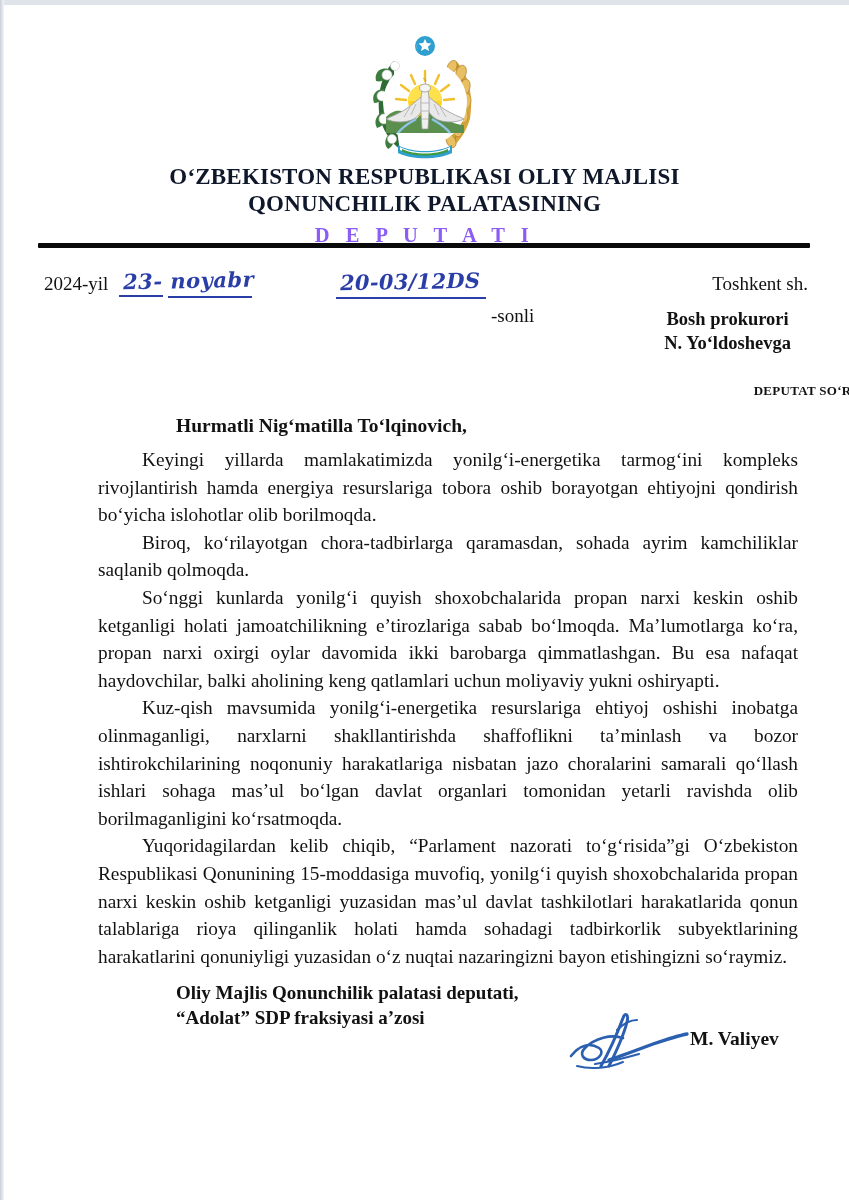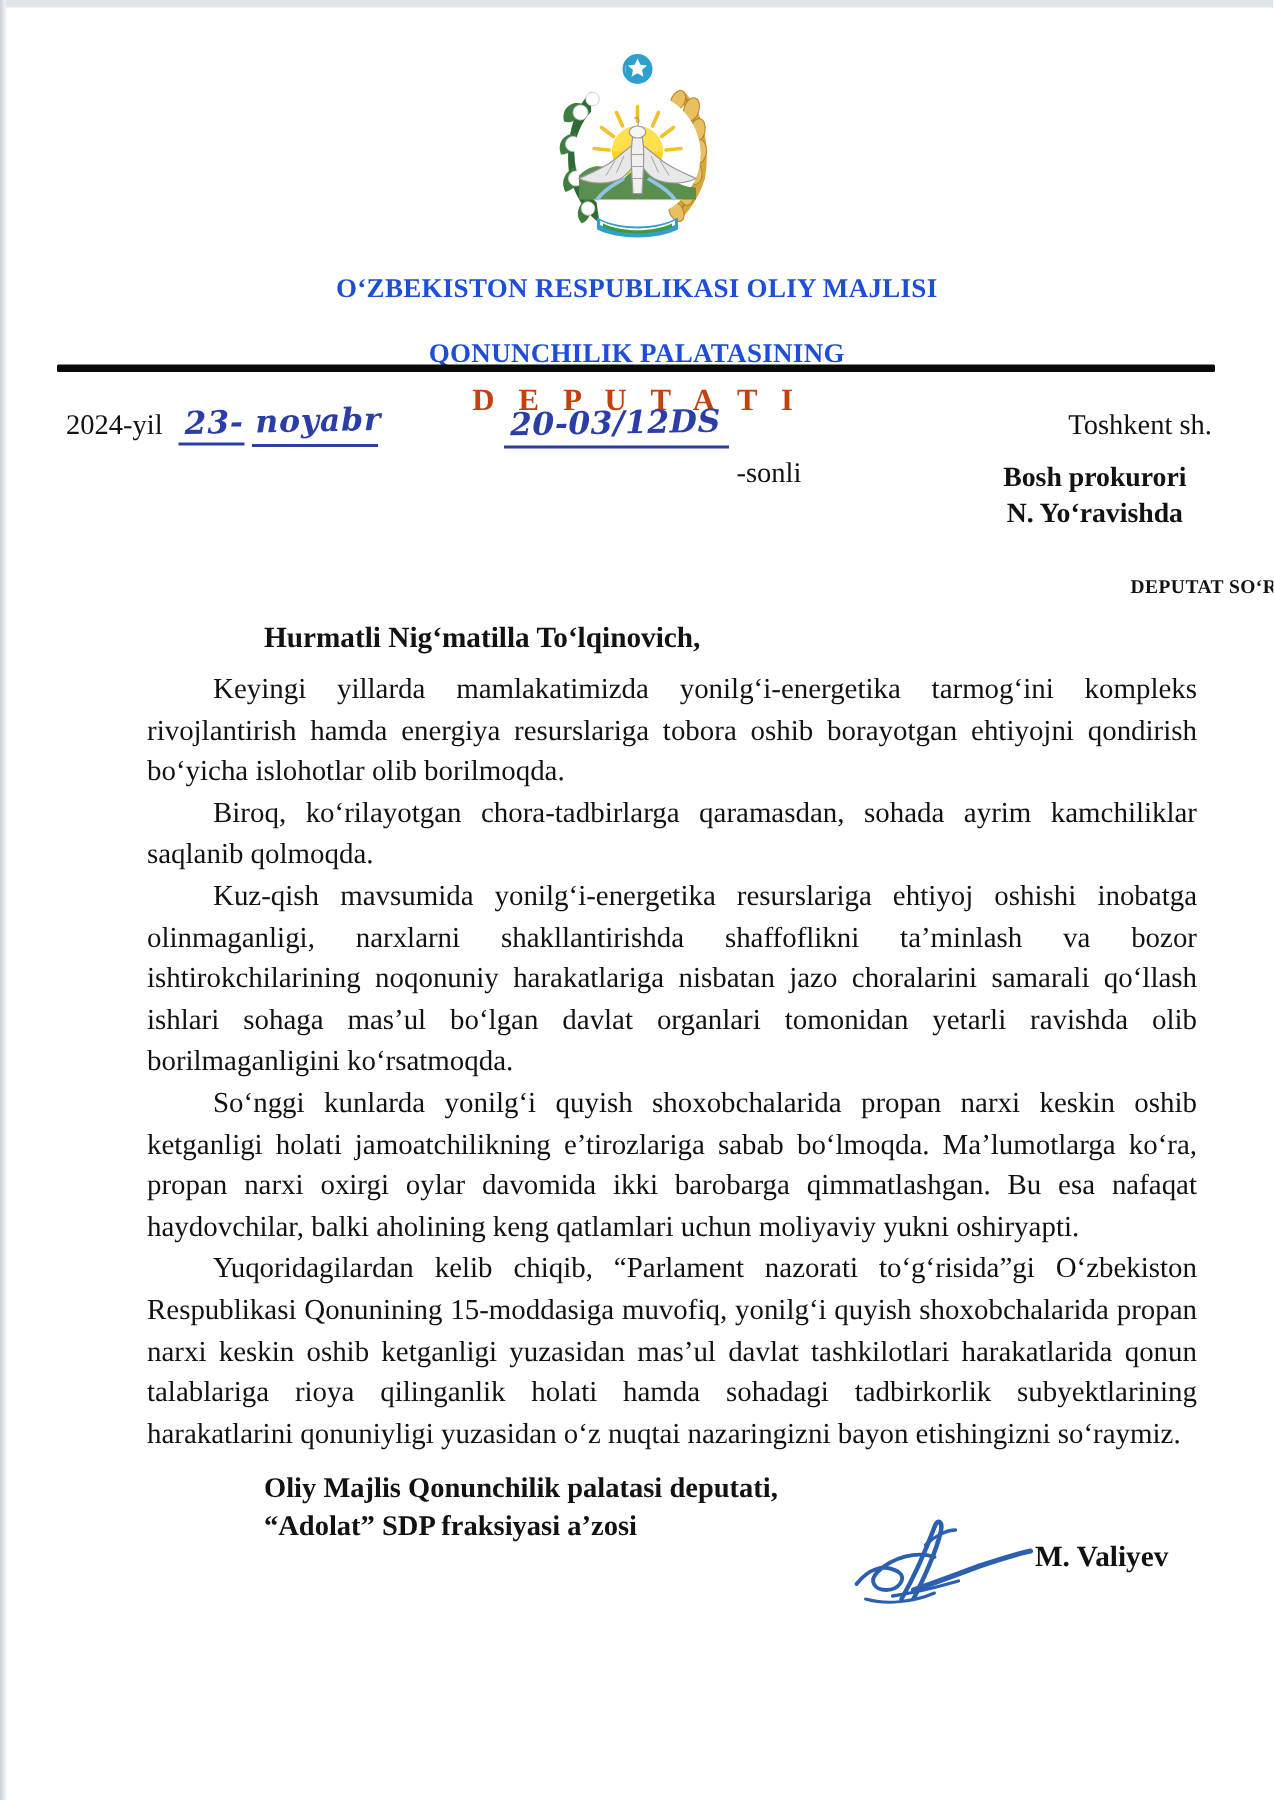--- a/index.html
+++ b/index.html
@@ -47,33 +47,32 @@
   
   .letterhead {
     position: absolute;
     top: 163px;
     left: 0;
     width: 849px;
     text-align: center;
   }
   .lh-line {
     font-weight: bold;
-    font-size: 18px;
+    font-size: 23px;
     letter-spacing: 0.2px;
     line-height: 27px;
-    color: #1d4ed8;
-    margin-top: 16px;
+    color: #0f172a;
   }
   .lh-deputati {
     font-weight: bold;
     font-size: 20.5px;
     line-height: 30px;
     letter-spacing: 5.5px;
     margin-top: 3px;
-    color: #c2410c;
+    color: #8b5cf6;
   }
   .rule {
     position: absolute;
     top: 243px;
     left: 38px;
     width: 772px;
     height: 5px;
     background: #0a0a0a;
     border-radius: 1px;
   }
@@ -320,31 +319,31 @@
     <span class="hand-date-ul1"></span>
     <span class="hand-date-ul2"></span>
     <span class="hand hand-ref">20-03/12DS</span>
     <span class="hand-ref-ul"></span>
     <span class="sonli">-sonli</span>
     <span class="city">Toshkent sh.</span>
   </div>
 
   <div class="addressee">
     <div>Bosh prokurori</div>
-    <div>N. Yo‘ravishda</div>
+    <div>N. Yo‘ldoshevga</div>
   </div>
 
   <div class="doc-title">DEPUTAT SO‘ROVI</div>
   <div class="salutation">Hurmatli Nig‘matilla To‘lqinovich,</div>
 
   <div class="body-text">
     <p>Keyingi yillarda mamlakatimizda yonilg‘i-energetika tarmog‘ini kompleks rivojlantirish hamda energiya resurslariga tobora oshib borayotgan ehtiyojni qondirish bo‘yicha islohotlar olib borilmoqda.</p>
     <p>Biroq, ko‘rilayotgan chora-tadbirlarga qaramasdan, sohada ayrim kamchiliklar saqlanib qolmoqda.</p>
+    <p>So‘nggi kunlarda yonilg‘i quyish shoxobchalarida propan narxi keskin oshib ketganligi holati jamoatchilikning e’tirozlariga sabab bo‘lmoqda. Ma’lumotlarga ko‘ra, propan narxi oxirgi oylar davomida ikki barobarga qimmatlashgan. Bu esa nafaqat haydovchilar, balki aholining keng qatlamlari uchun moliyaviy yukni oshiryapti.</p>
     <p>Kuz-qish mavsumida yonilg‘i-energetika resurslariga ehtiyoj oshishi inobatga olinmaganligi, narxlarni shakllantirishda shaffoflikni ta’minlash va bozor ishtirokchilarining noqonuniy harakatlariga nisbatan jazo choralarini samarali qo‘llash ishlari sohaga mas’ul bo‘lgan davlat organlari tomonidan yetarli ravishda olib borilmaganligini ko‘rsatmoqda.</p>
-    <p>So‘nggi kunlarda yonilg‘i quyish shoxobchalarida propan narxi keskin oshib ketganligi holati jamoatchilikning e’tirozlariga sabab bo‘lmoqda. Ma’lumotlarga ko‘ra, propan narxi oxirgi oylar davomida ikki barobarga qimmatlashgan. Bu esa nafaqat haydovchilar, balki aholining keng qatlamlari uchun moliyaviy yukni oshiryapti.</p>
     <p>Yuqoridagilardan kelib chiqib, “Parlament nazorati to‘g‘risida”gi O‘zbekiston Respublikasi Qonunining 15-moddasiga muvofiq, yonilg‘i quyish shoxobchalarida propan narxi keskin oshib ketganligi yuzasidan mas’ul davlat tashkilotlari harakatlarida qonun talablariga rioya qilinganlik holati hamda sohadagi tadbirkorlik subyektlarining harakatlarini qonuniyligi yuzasidan o‘z nuqtai nazaringizni bayon etishingizni so‘raymiz.</p>
   </div>
 
   <div class="sig-block">
     <div>Oliy Majlis Qonunchilik palatasi deputati,</div>
     <div>“Adolat” SDP fraksiyasi a’zosi</div>
   </div>
   <svg class="sig-mark" viewBox="0 0 140 70">
     <g fill="none" stroke="#2b5fb0" stroke-linecap="round" stroke-linejoin="round">
       <path d="M6 48 C14 38 24 34 34 40 C40 44 34 52 26 52 C18 52 14 46 20 40 C30 30 46 26 58 30" stroke-width="2.6"></path>

